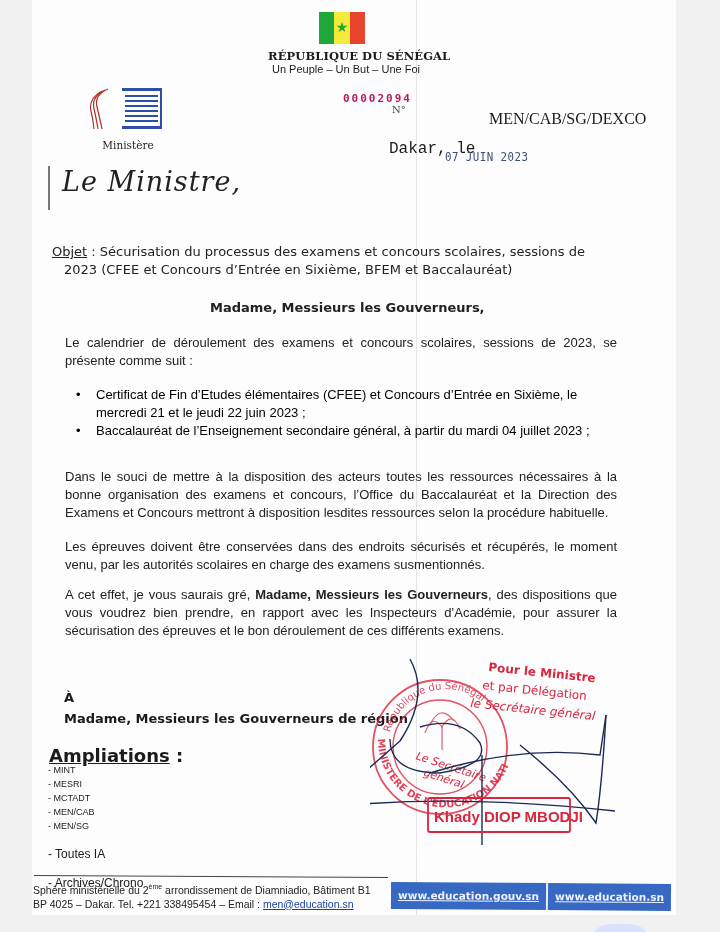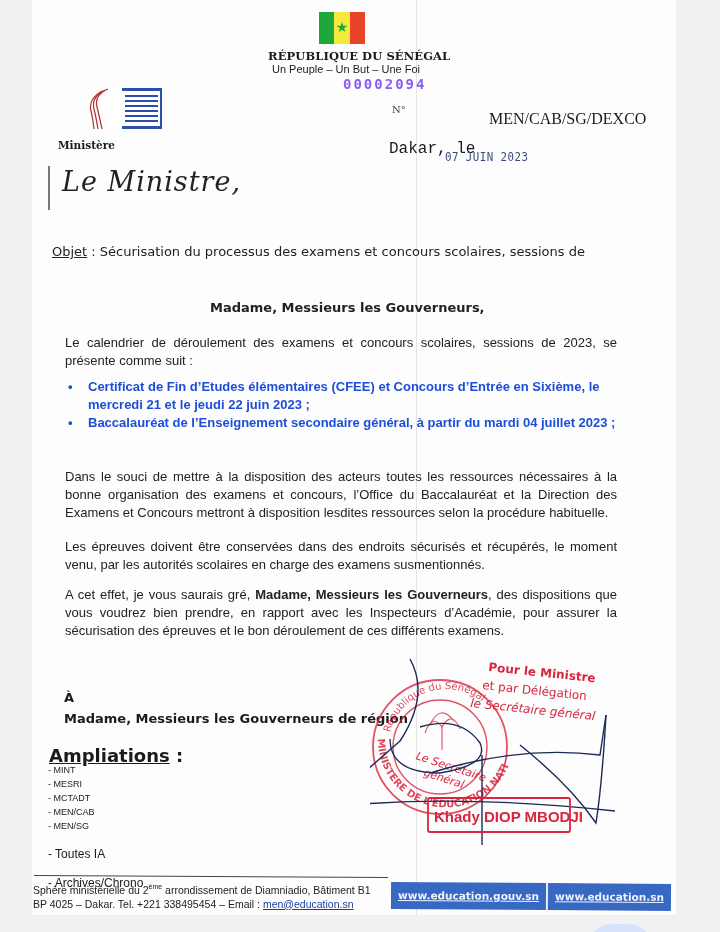--- a/index.html
+++ b/index.html
@@ -23,39 +23,39 @@
   .flag { left: 319px; top: 12px; width: 46px; height: 32px; display: flex; }
   .flag .g { flex: 1; background: #1fa83a; }
   .flag .y { flex: 1; background: #f4ea3a; position: relative; }
   .flag .r { flex: 1; background: #e8442b; }
   .flag .star { position: absolute; left: 0; right: 0; top: 6px; text-align: center; color: #1fa83a; font-size: 14px; line-height: 18px; }
   .rep-title { left: 268px; top: 49px; font-family: "DejaVu Serif", serif; font-weight: bold; font-size: 11.5px; letter-spacing: 0.1px; }
   .rep-motto { left: 272px; top: 63px; font-family: "Liberation Sans", sans-serif; font-size: 11px; }
 
   
   .min-logo { left: 88px; top: 87px; width: 76px; height: 44px; }
-  .min-name { left: 58px; top: 138px; width: 140px; text-align: left; font-family: "DejaVu Serif", serif; font-weight: bold; font-size: 10.5px; line-height: 15px; }
+  .min-name { left: 58px; top: 138px; width: 140px; text-align: center; font-family: "DejaVu Serif", serif; font-weight: normal; font-size: 10.5px; line-height: 15px; }
   .min-bar { left: 48px; top: 166px; width: 2px; height: 44px; background: #777; }
   .minister-script { left: 62px; top: 166px; font-family: "DejaVu Serif", serif; font-style: italic; font-size: 27px; letter-spacing: 1px; color: #222; }
 
   
-  .ref-num { left: 343px; top: 76px; font-family: "DejaVu Sans Mono", monospace; font-weight: bold; font-size: 14px; color: #8b5cf6; letter-spacing: 2px; }
+  .ref-num { left: 343px; top: 92px; font-family: "DejaVu Sans Mono", monospace; font-weight: bold; font-size: 11px; color: #be185d; letter-spacing: 2px; }
   .ref-no { left: 392px; top: 104px; font-family: "DejaVu Serif", serif; font-size: 10px; color: #444; }
   .ref-code { left: 489px; top: 110px; font-family: "Liberation Serif", serif; font-size: 16px; }
   .dakar { left: 389px; top: 140px; font-family: Liberation Mono, monospace; font-size: 16px; }
   .date-stamp { left: 445px; top: 150px; font-family: "DejaVu Sans Mono", monospace; font-size: 12px; color: #3a4d7a; letter-spacing: 0.5px; transform: scaleX(0.9); transform-origin: left; }
 
   
   .objet { left: 52px; top: 243px; width: 568px; font-size: 13px; font-weight: normal; line-height: 18px; color: #222; }
   .objet .lbl { text-decoration: underline; }
   .objet .l2 { display: block; padding-left: 12px; }
   .salutation { left: 210px; top: 300px; font-size: 13px; font-weight: bold; color: #222; }
   .para { left: 65px; width: 552px; font-family: "Liberation Sans", sans-serif; font-size: 13px; line-height: 18px; color: #222; text-align: justify; }
   .p1 { top: 334px; }
-  .bullets { left: 65px; top: 378px; width: 552px; font-family: "Liberation Sans", sans-serif; font-size: 13px; line-height: 18px; color: #1d4ed8; margin: 0; padding: 0; list-style: none; font-weight: bold; }
+  .bullets { left: 65px; top: 378px; width: 552px; font-family: "Liberation Sans", sans-serif; font-size: 13px; line-height: 18px; color: #000000; margin: 8px; padding: 0; list-style: none; }
   .bullets li { position: relative; padding-left: 23px; }
   .bullets li::before { content: "•"; position: absolute; left: 3px; top: 0; }
   .p2 { top: 468px; }
   .p3 { top: 538px; }
   .p4 { top: 586px; }
   .p4 b { font-weight: bold; }
 
   
   .a-mark { left: 64px; top: 690px; font-size: 13px; font-weight: bold; }
   .a-who { left: 64px; top: 711px; font-size: 13px; font-weight: bold; }
@@ -119,20 +119,21 @@
 <div class="abs minister-script">Le Ministre,</div>
 
 <div class="abs ref-num">00002094</div>
 <div class="abs ref-no">N°</div>
 <div class="abs ref-code">MEN/CAB/SG/DEXCO</div>
 <div class="abs dakar">Dakar, le</div>
 <div class="abs date-stamp">07 JUIN 2023</div>
 
 <div class="abs objet">
   <span class="lbl">Objet</span> : <span>Sécurisation du processus des examens et concours scolaires, sessions de</span>
+  <span class="l2">2023 (CFEE et Concours d’Entrée en Sixième, BFEM et Baccalauréat)</span>
 </div>
 <div class="abs salutation">Madame, Messieurs les Gouverneurs,</div>
 
 <div class="abs para p1">Le calendrier de déroulement des examens et concours scolaires, sessions de 2023, se présente comme suit :</div>
 <ul class="abs bullets">
   <li>Certificat de Fin d’Etudes élémentaires (CFEE) et Concours d’Entrée en Sixième, le mercredi 21 et le jeudi 22 juin 2023 ;</li>
   <li>Baccalauréat de l’Enseignement secondaire général, à partir du mardi 04 juillet 2023 ;</li>
 </ul>
 <div class="abs para p2">Dans le souci de mettre à la disposition des acteurs toutes les ressources nécessaires à la bonne organisation des examens et concours, l’Office du Baccalauréat et la Direction des Examens et Concours mettront à disposition lesdites ressources selon la procédure habituelle.</div>
 <div class="abs para p3">Les épreuves doivent être conservées dans des endroits sécurisés et récupérés, le moment venu, par les autorités scolaires en charge des examens susmentionnés.</div>

